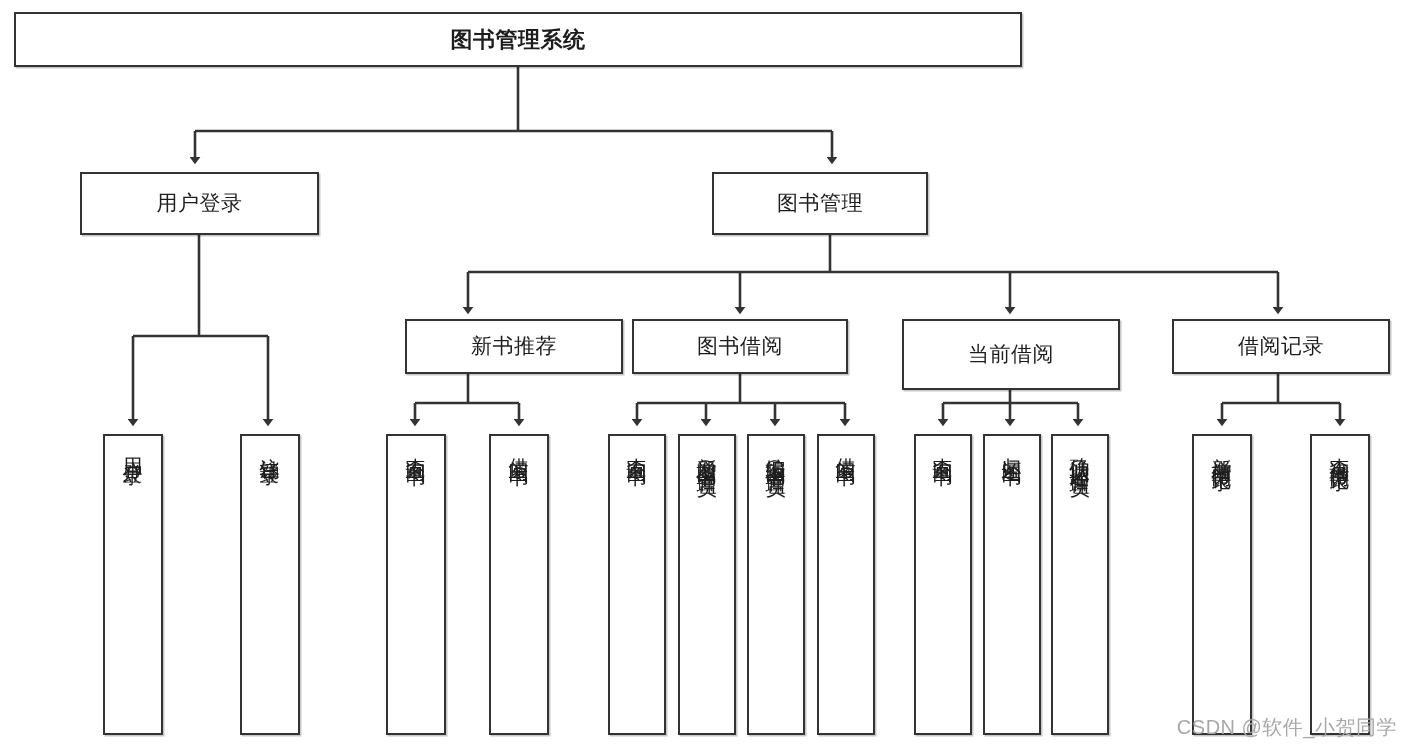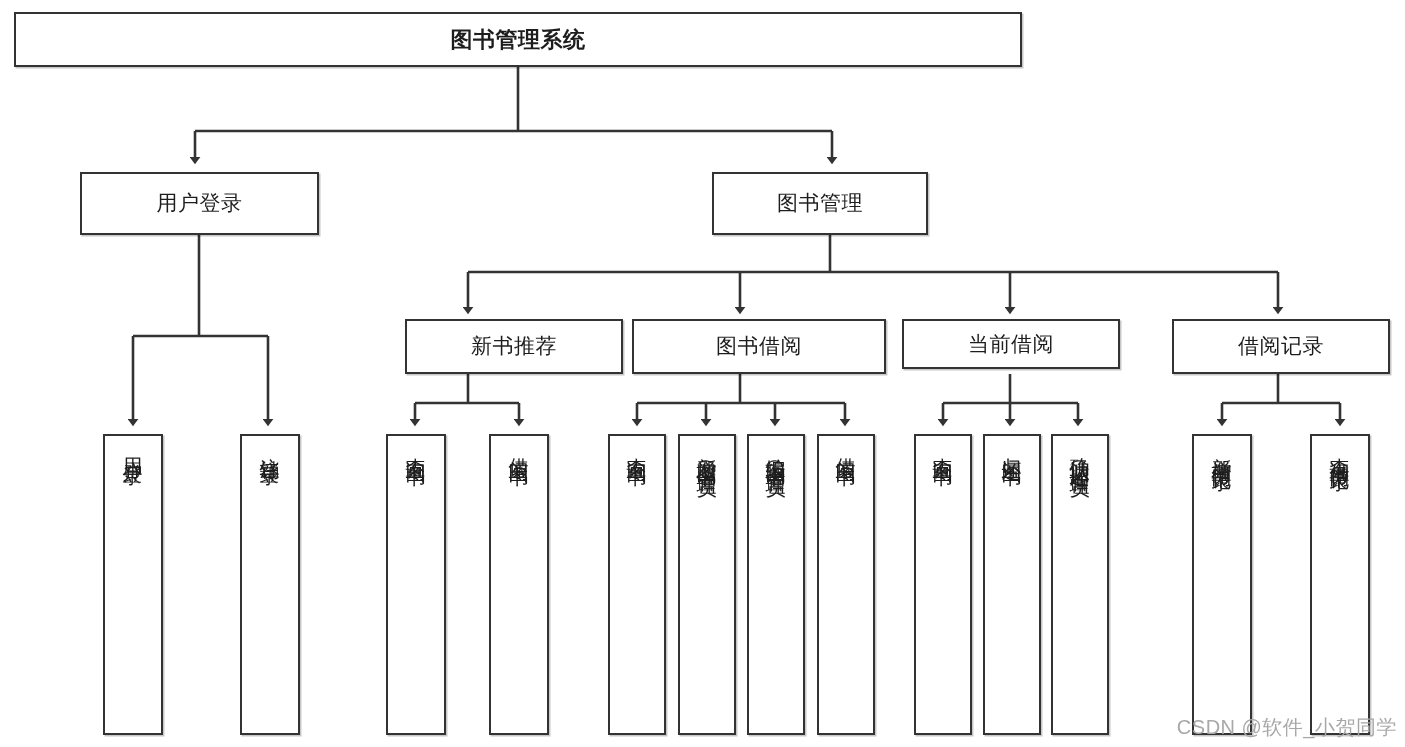--- a/index.html
+++ b/index.html
@@ -145,25 +145,25 @@
   </div>
 
   <div class="node" style="left:712px; top:172px; width:216px; height:63px;">
     <span class="node-label">图书管理</span>
   </div>
 
   <div class="node" style="left:360px; top:319px; width:218px; height:55px;margin-left:45px;">
     <span class="node-label">新书推荐</span>
   </div>
 
-  <div class="node" style="left:632px; top:319px; width:254px; height:55px;">
+  <div class="node" style="left:632px; top:319px; width:216px; height:55px;">
     <span class="node-label">图书借阅</span>
   </div>
 
-  <div class="node" style="left:902px; top:319px; width:218px; height:50px;">
+  <div class="node" style="left:902px; top:319px; width:218px; height:71px;">
     <span class="node-label">当前借阅</span>
   </div>
 
   <div class="node" style="left:1172px; top:319px; width:218px; height:55px;">
     <span class="node-label">借阅记录</span>
   </div>
 
   <div class="node leaf" style="left:103px; top:434px; width:60px; height:301px;">
     <span class="node-label">用户登录</span>
   </div>

